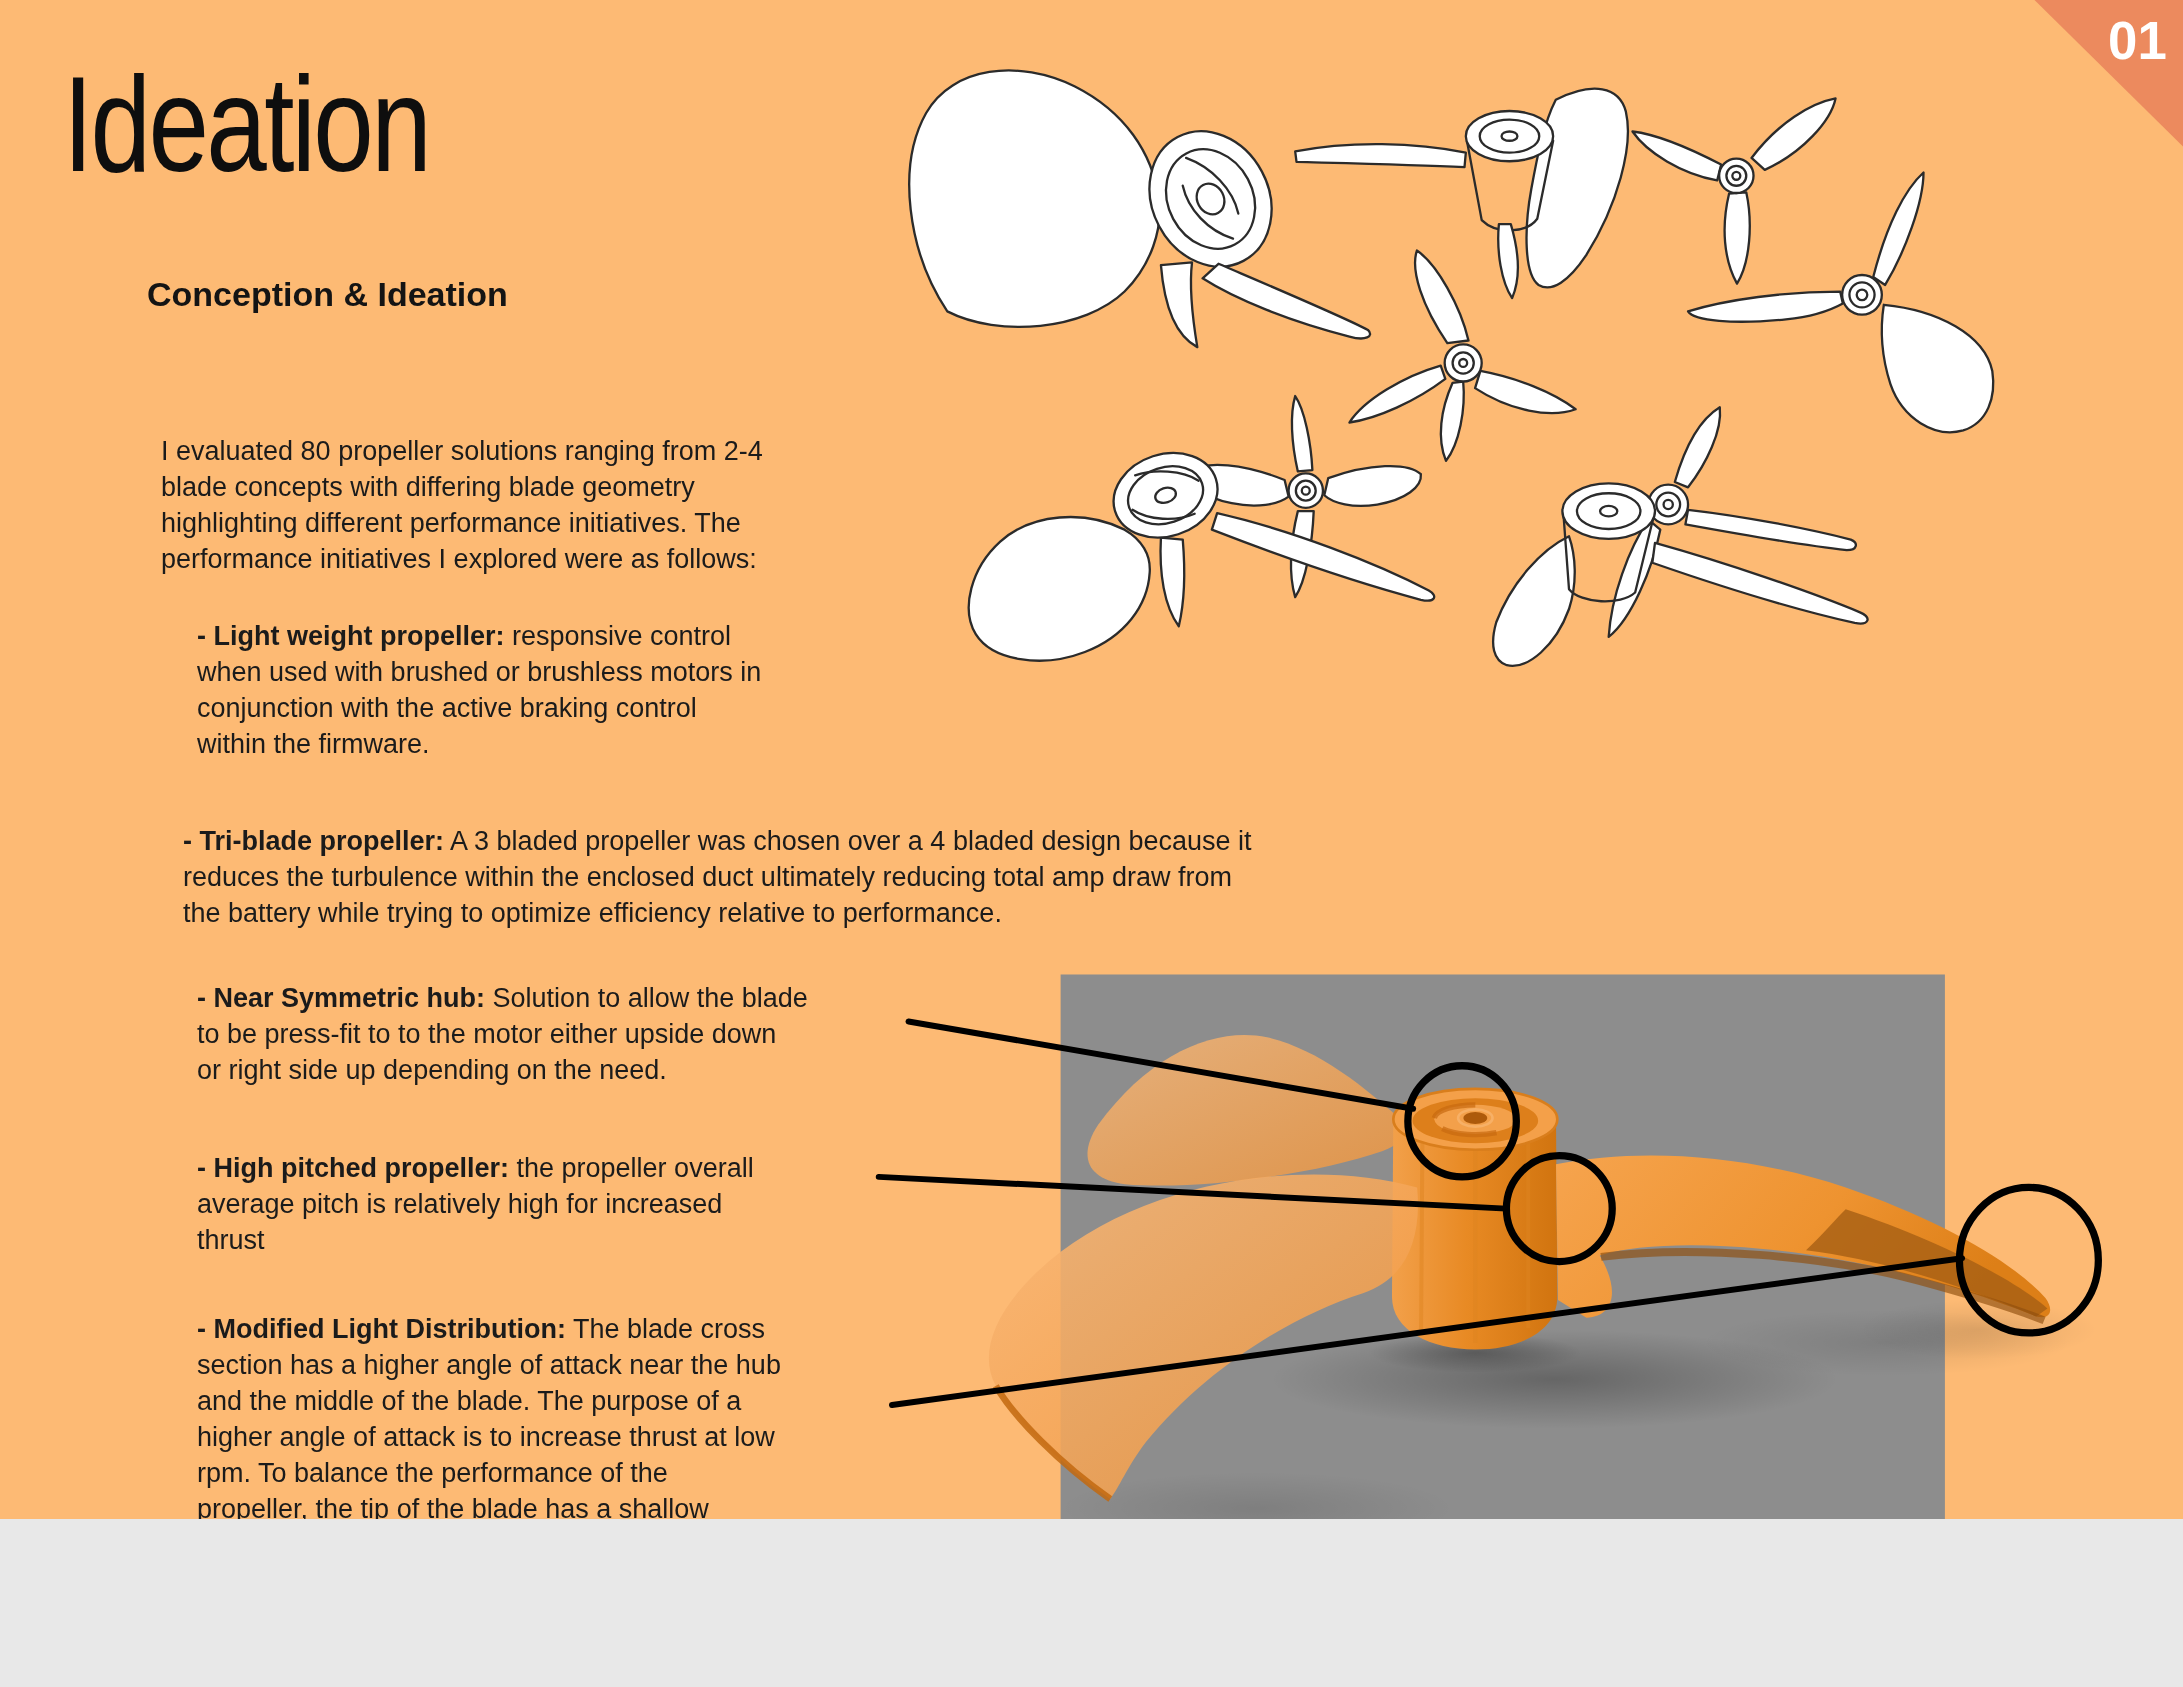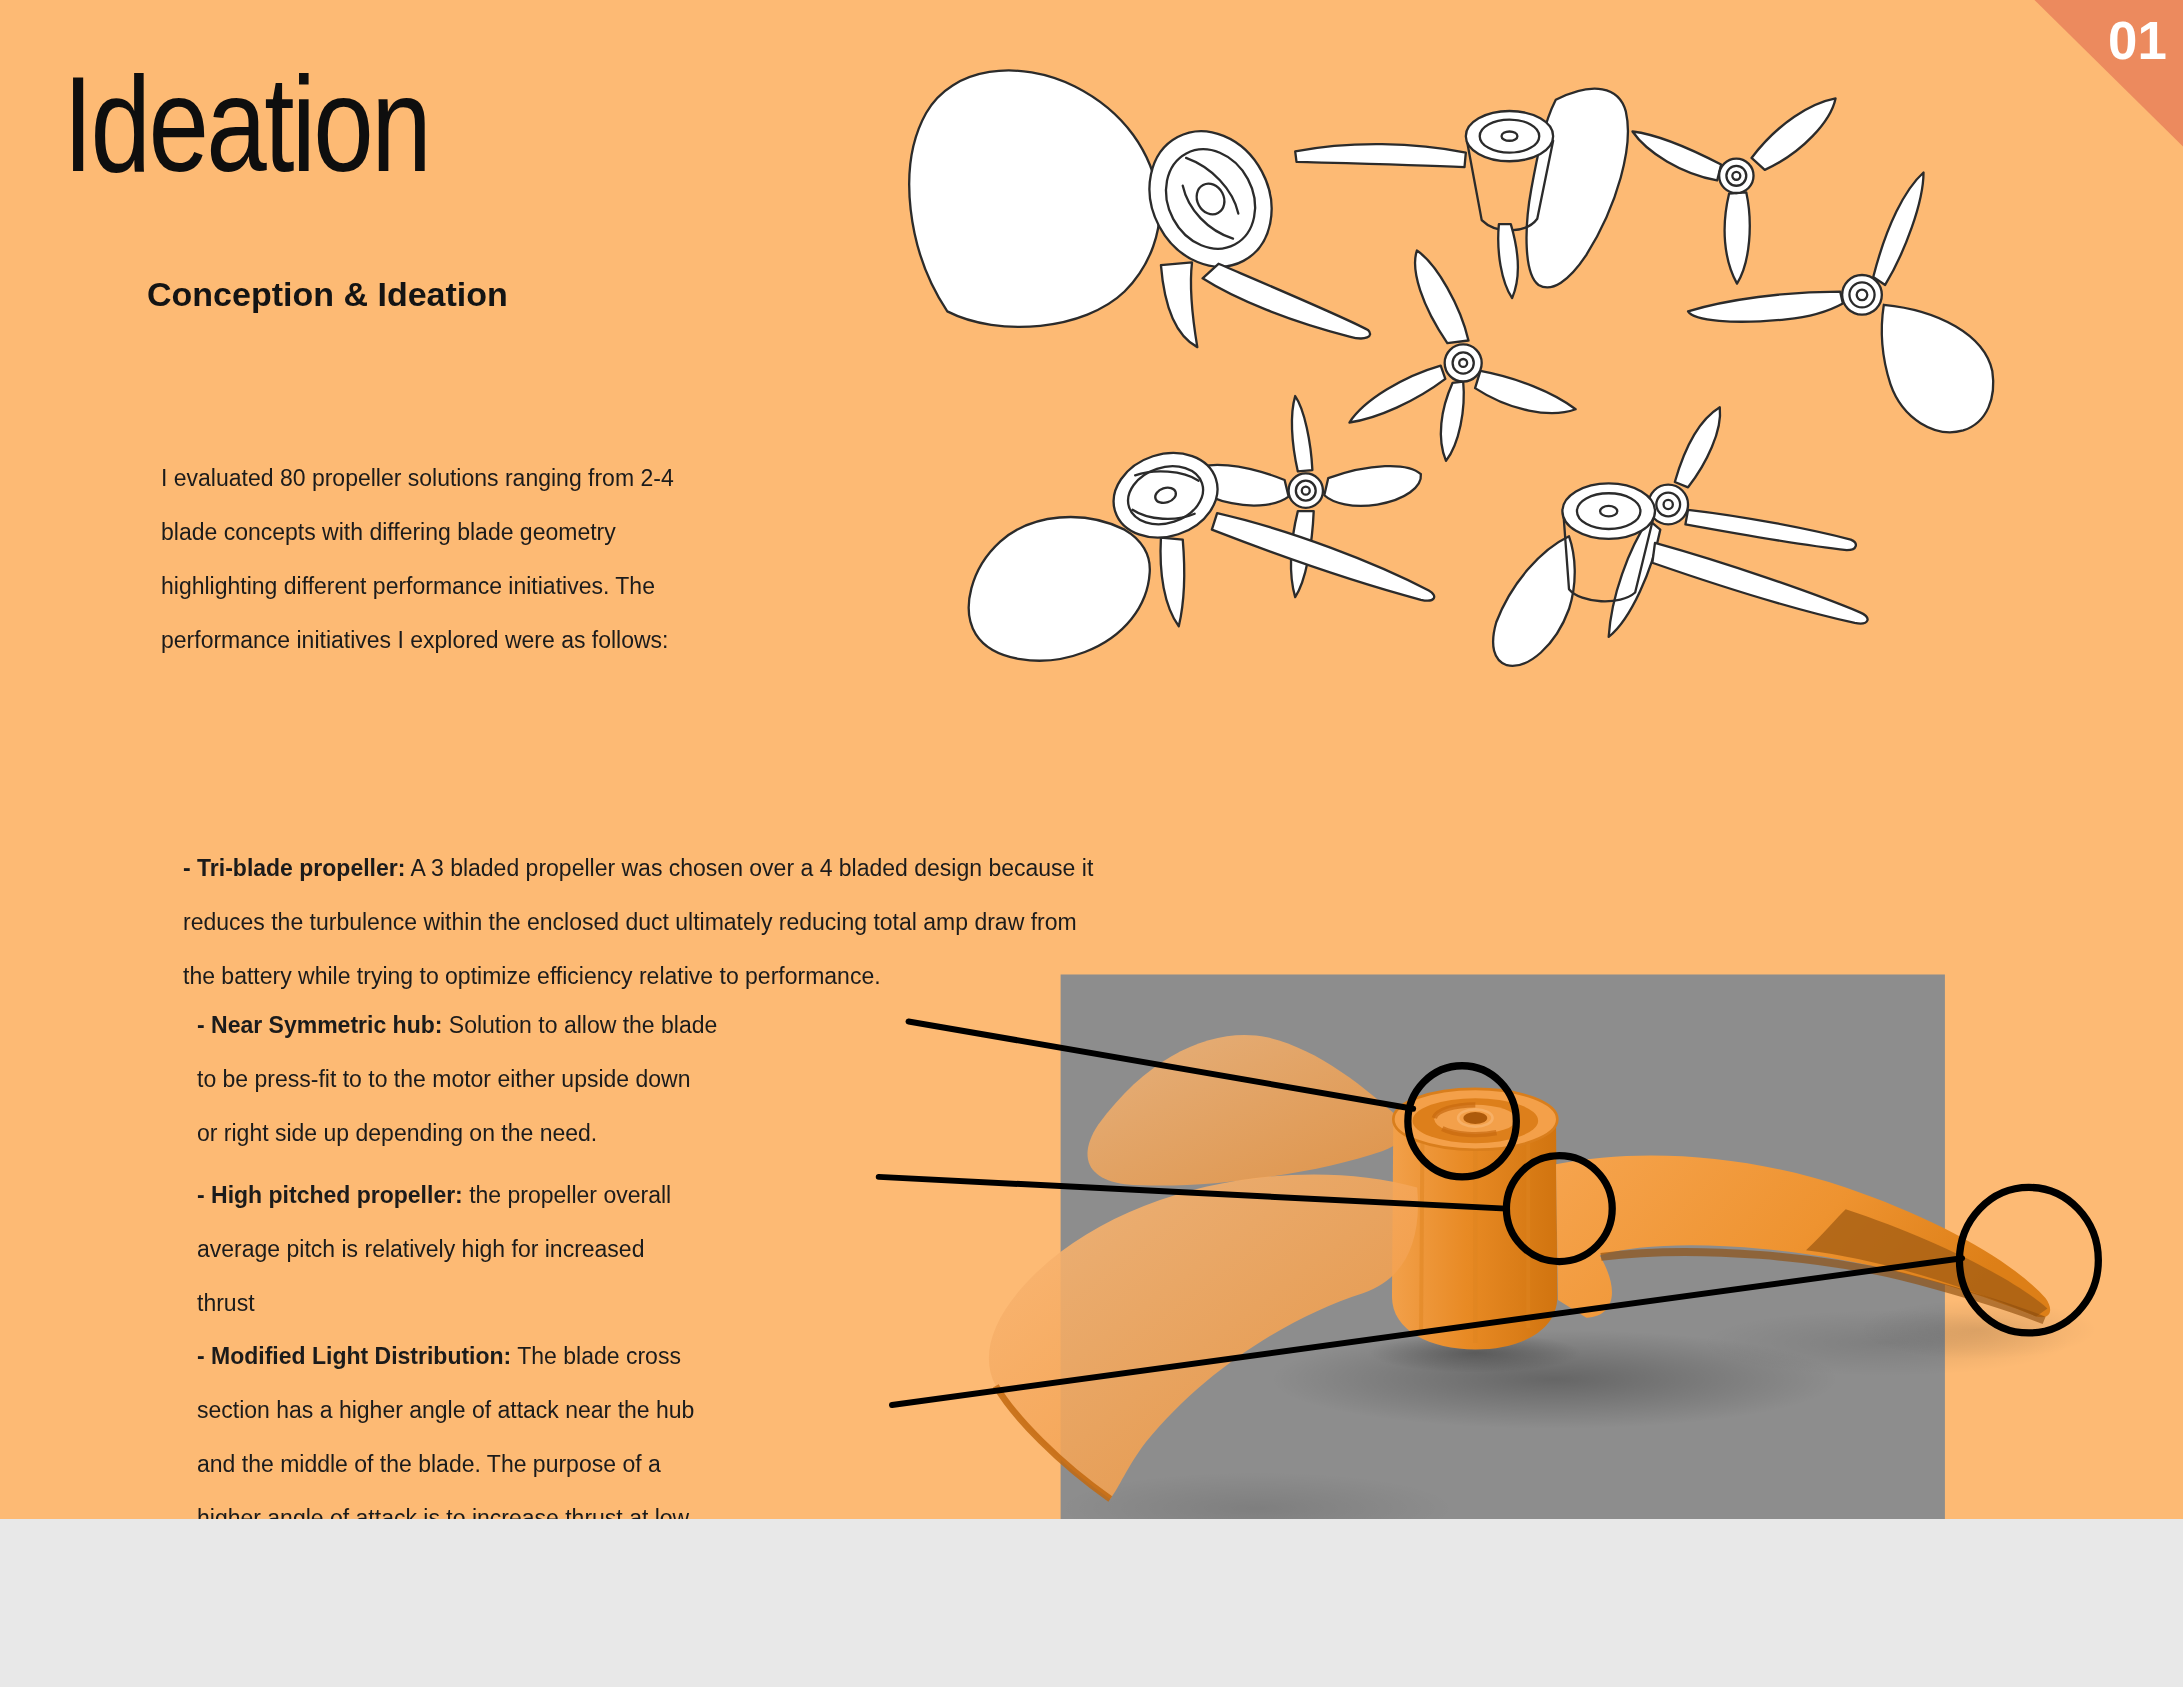--- a/index.html
+++ b/index.html
@@ -1,21 +1,21 @@
 <!DOCTYPE html>
 <html style="font-size:10.6px"><head>
 <meta charset="utf-8">
 <style>
   html,body{margin:0;padding:0;background:#e8e8e8;}
   .page{position:relative;width:2183px;height:1519px;background:#fdba74;overflow:hidden;
         font-family:"Liberation Sans",sans-serif;color:#1b1b1b;}
   .title{position:absolute;left:63px;top:46px;font-size:136px;font-weight:400;letter-spacing:-3.3px;
          transform:scaleX(.8);transform-origin:left top;color:#0e0e0e;white-space:nowrap;}
   .h2{position:absolute;left:147px;top:275px;font-size:34px;font-weight:700;color:#141414;white-space:nowrap;}
-  .para{position:absolute;font-size:23px;line-height:54px;white-space:pre-line;color:#1b1b1b;}
+  .para{position:absolute;font-size:27px;line-height:36px;white-space:pre-line;color:#1b1b1b;}
   .para b{font-weight:700;}
   #intro{left:161px;top:397px;width:1059px;}
   #b1{left:197px;top:582px;width:1059px;}
   #b2{left:183px;top:787px;width:1456px;}
   #b3{left:197px;top:944px;width:1059px;}
   #b4{left:197px;top:1114px;width:1059px;}
   #b5{left:197px;top:1275px;width:1059px;}
   svg.abs{position:absolute;display:block;}
   .sk{stroke:#2b2b2b;stroke-width:3.5;fill:#ffffff;stroke-linejoin:round;stroke-linecap:round;}
   .sko{stroke:#2b2b2b;stroke-width:3.5;fill:none;stroke-linejoin:round;stroke-linecap:round;}
@@ -36,20 +36,26 @@
 
   <div class="h2">Conception &amp; Ideation</div>
 
   <div class="para" id="intro">
     <span>I evaluated 80 propeller solutions ranging from 2-4
 blade concepts with differing blade geometry
 highlighting different performance initiatives. The
 performance initiatives I explored were as follows:</span>
   </div>
 
+  <div class="para" id="b1">
+    <b>- Light weight propeller:</b><span>  responsive control
+when used with brushed or brushless motors in
+conjunction with the active braking control
+within the firmware.</span>
+  </div>
   <div class="para" id="b2">
     <b>- Tri-blade propeller:</b><span> A 3 bladed propeller was chosen over a 4 bladed design  because it
 reduces the turbulence within the enclosed duct ultimately reducing total amp draw from
 the battery while trying to optimize efficiency relative to performance.</span>
   </div>
   <div class="para" id="b3">
     <b>- Near Symmetric hub:</b><span> Solution to allow the blade
 to be press-fit to to the motor either upside down
 or right side up depending on the need.</span>
   </div>

